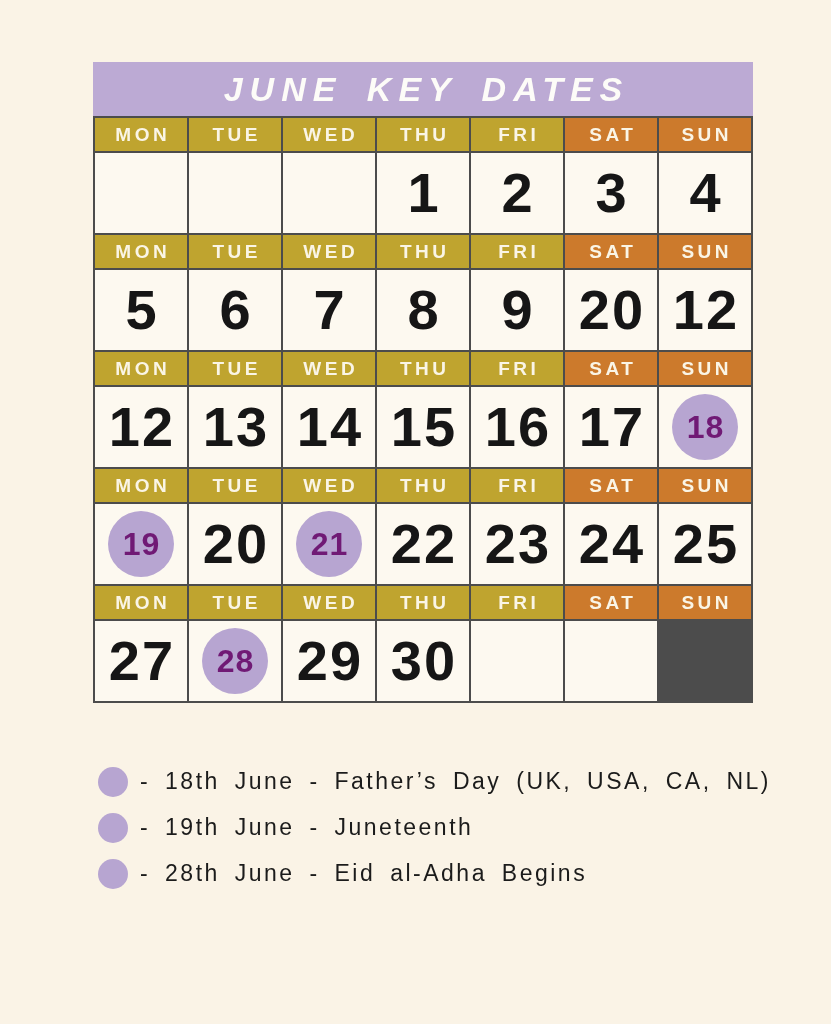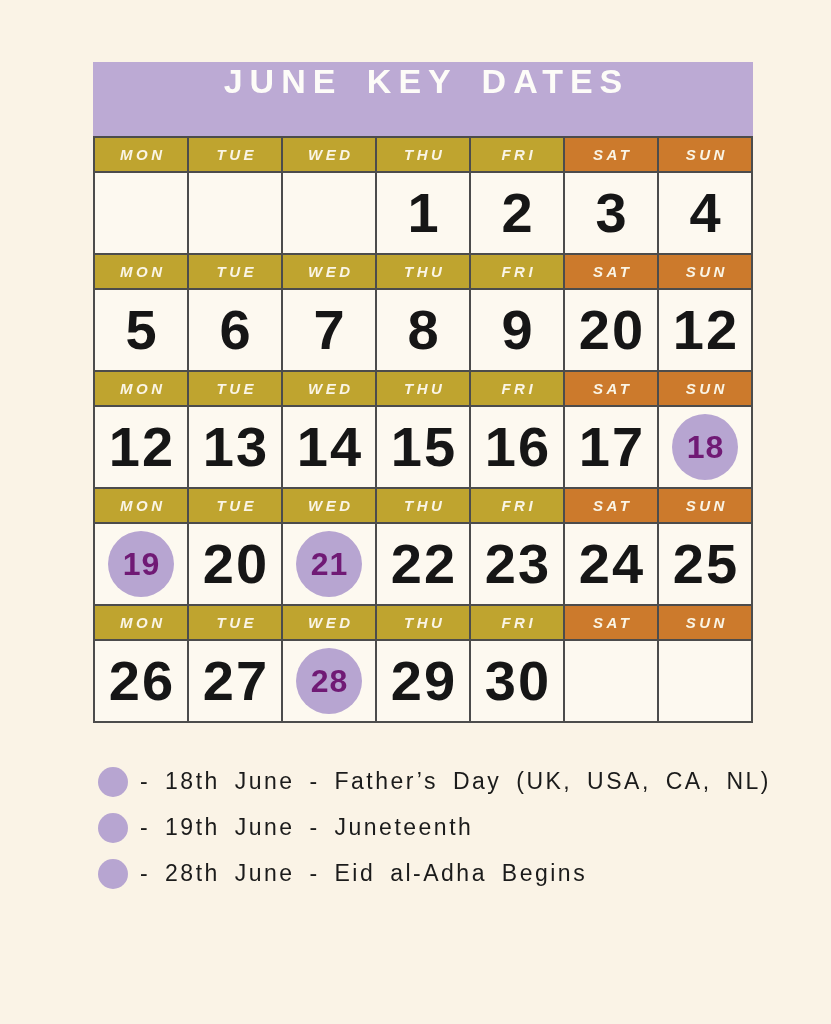--- a/index.html
+++ b/index.html
@@ -23,44 +23,44 @@
     font-family: "Liberation Sans", sans-serif;
     position: relative;
     overflow: hidden;
   }
   .calendar {
     position: absolute;
     left: 93px; top: 62px;
     width: 660px;
   }
   .title-bar {
-    height: 74px;
+    height: 54px;
     background: var(--title-bg);
-    display: flex; justify-content: center;
+    display: flex; align-items: center; justify-content: center; font-style: italic;
   }
   .title-bar span {
     color: var(--title-text);
     font-size: 34px; font-weight: bold;
     letter-spacing: 7px; word-spacing: 8px;
     text-indent: 7px;
   }
   .grid {
     display: grid;
     grid-template-columns: repeat(7, 1fr);
     gap: 2px;
     background: var(--grid-line);
     border: 2px solid var(--grid-line);
   }
   .day-head {
     height: 33px;
     background: var(--weekday-bg);
     color: var(--day-text);
     display: flex; align-items: center; justify-content: center;
-    font-size: 15px; font-weight: bold;
-    letter-spacing: 3.5px; text-indent: 3.5px; font-style: italic;
+    font-size: 19px; font-weight: bold;
+    letter-spacing: 3.5px; text-indent: 3.5px;
   }
   .day-head.weekend { background: var(--weekend-bg); }
   .date-cell {
     height: 80px;
     background: var(--cell-bg);
     display: flex; align-items: center; justify-content: center;
   }
   .date-num {
     font-size: 56px; font-weight: bold;
     color: var(--date-text);
@@ -230,23 +230,20 @@
 
     <div class="day-head">MON</div>
     <div class="day-head">TUE</div>
     <div class="day-head">WED</div>
     <div class="day-head">THU</div>
     <div class="day-head">FRI</div>
     <div class="day-head weekend">SAT</div>
     <div class="day-head weekend">SUN</div>
 
     <div class="date-cell">
-        <span class="date-num">26</span>
-      </div>
-    <div class="date-cell">
         <span class="date-num">27</span>
       </div>
     <div class="date-cell">
         <span class="date-num circled">28</span>
       </div>
     <div class="date-cell">
         <span class="date-num">29</span>
       </div>
     <div class="date-cell">
         <span class="date-num">30</span>

